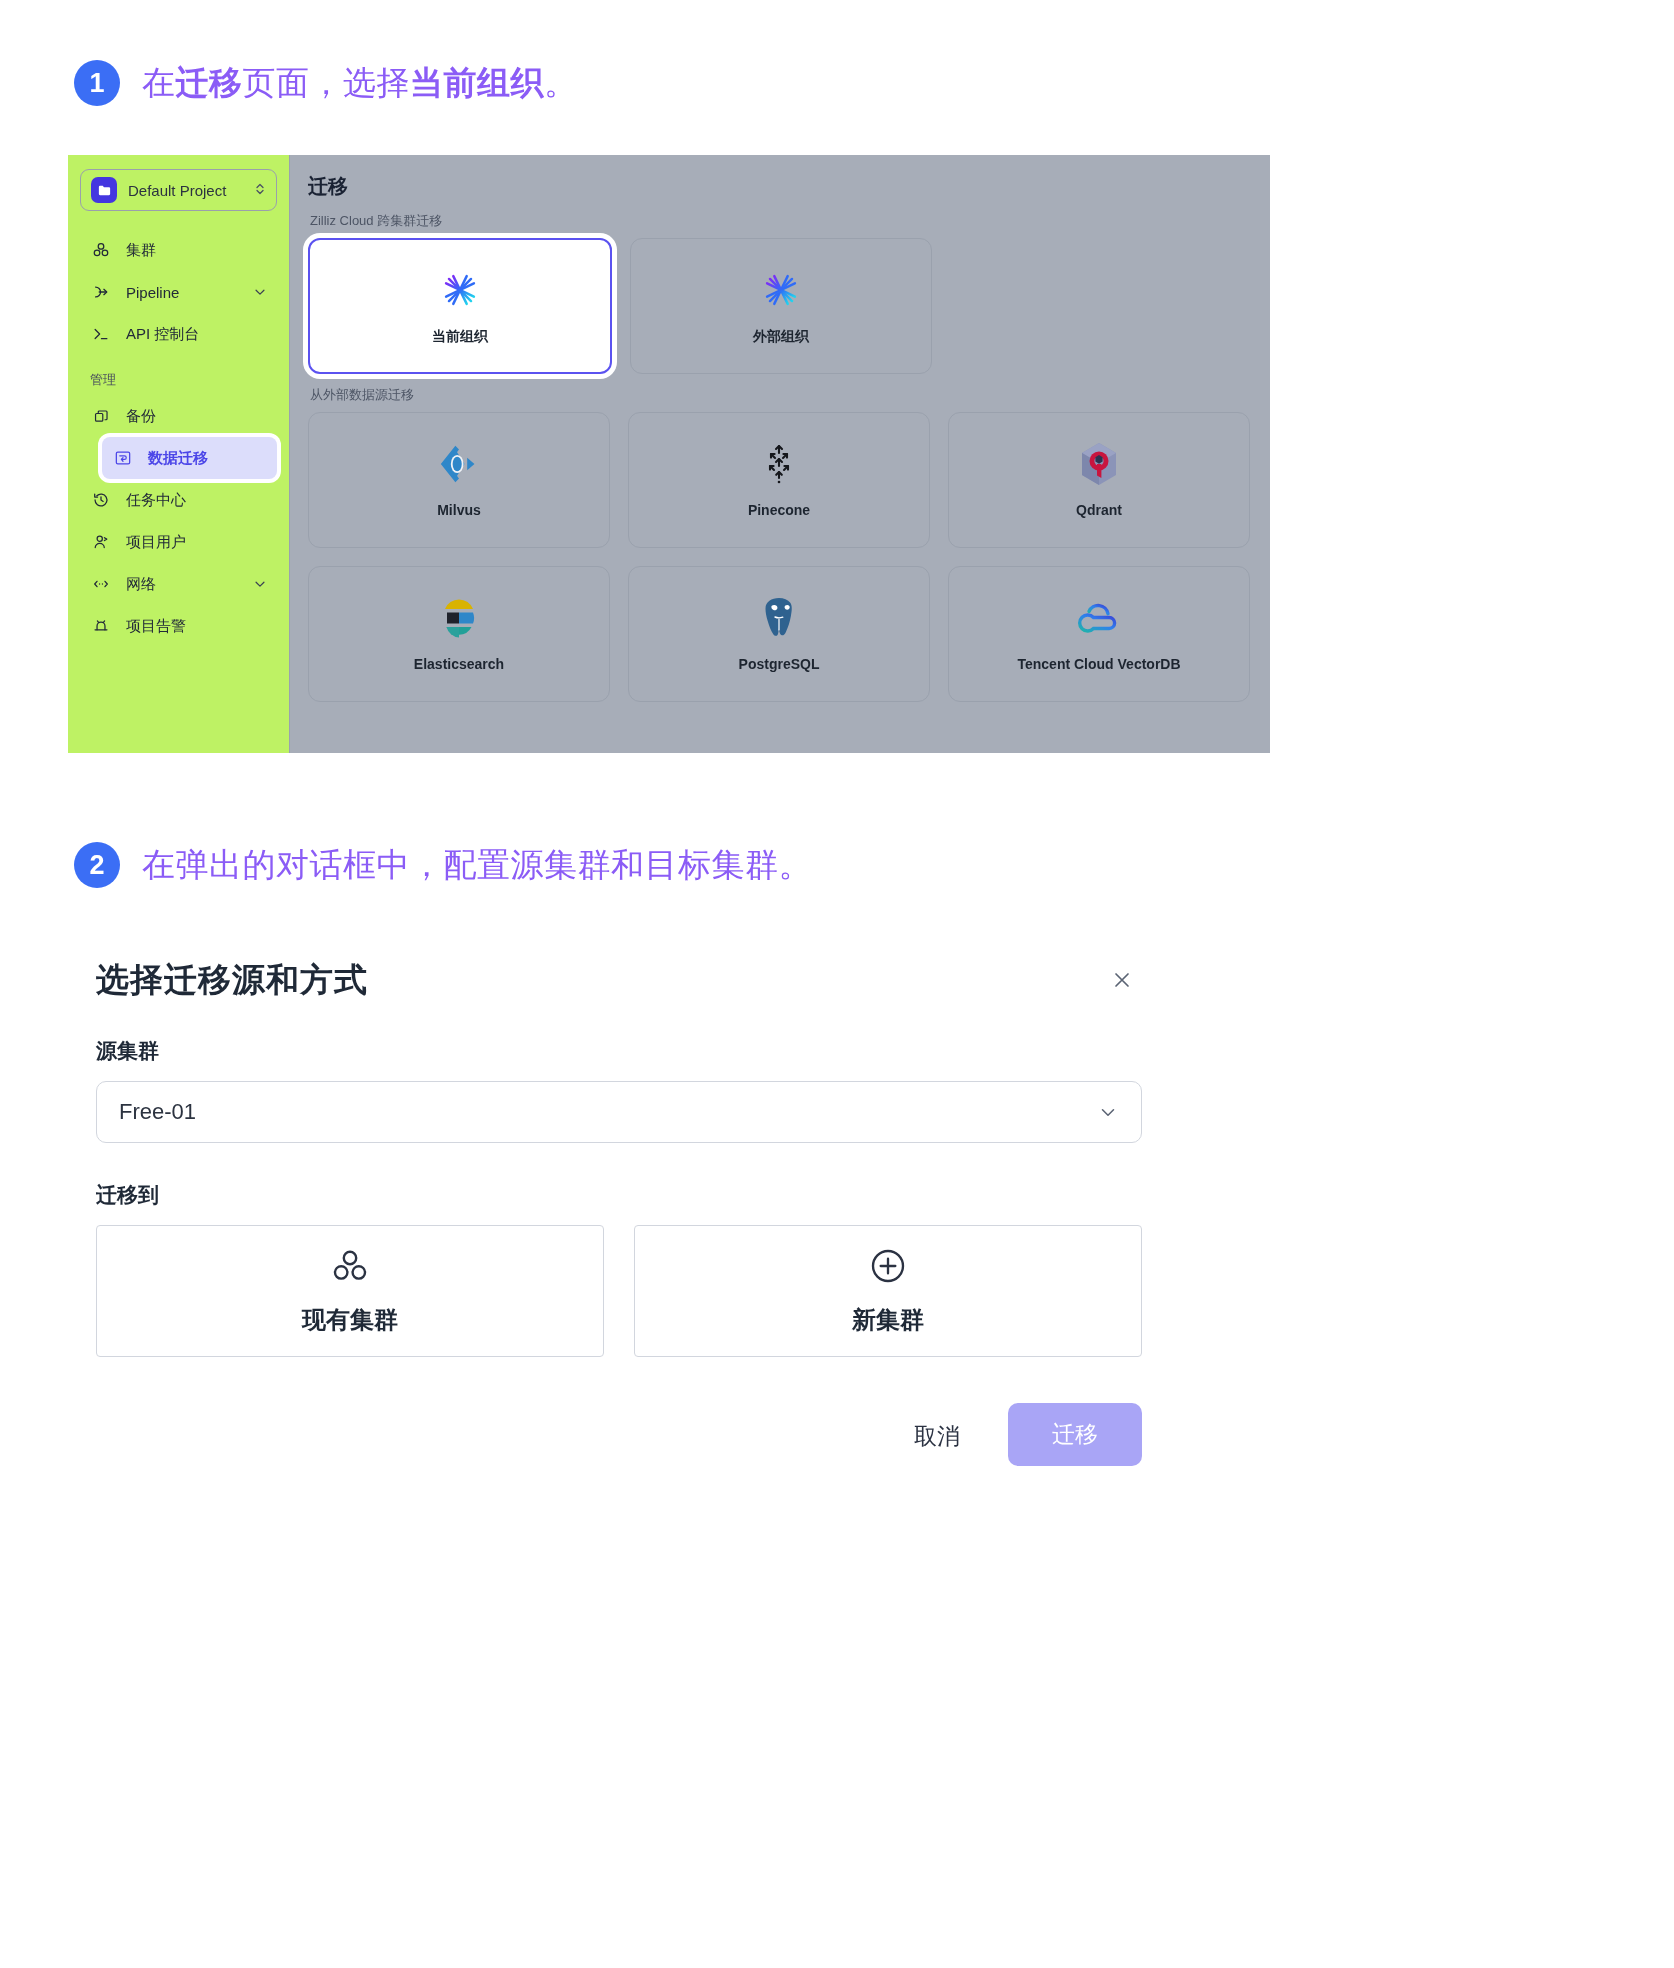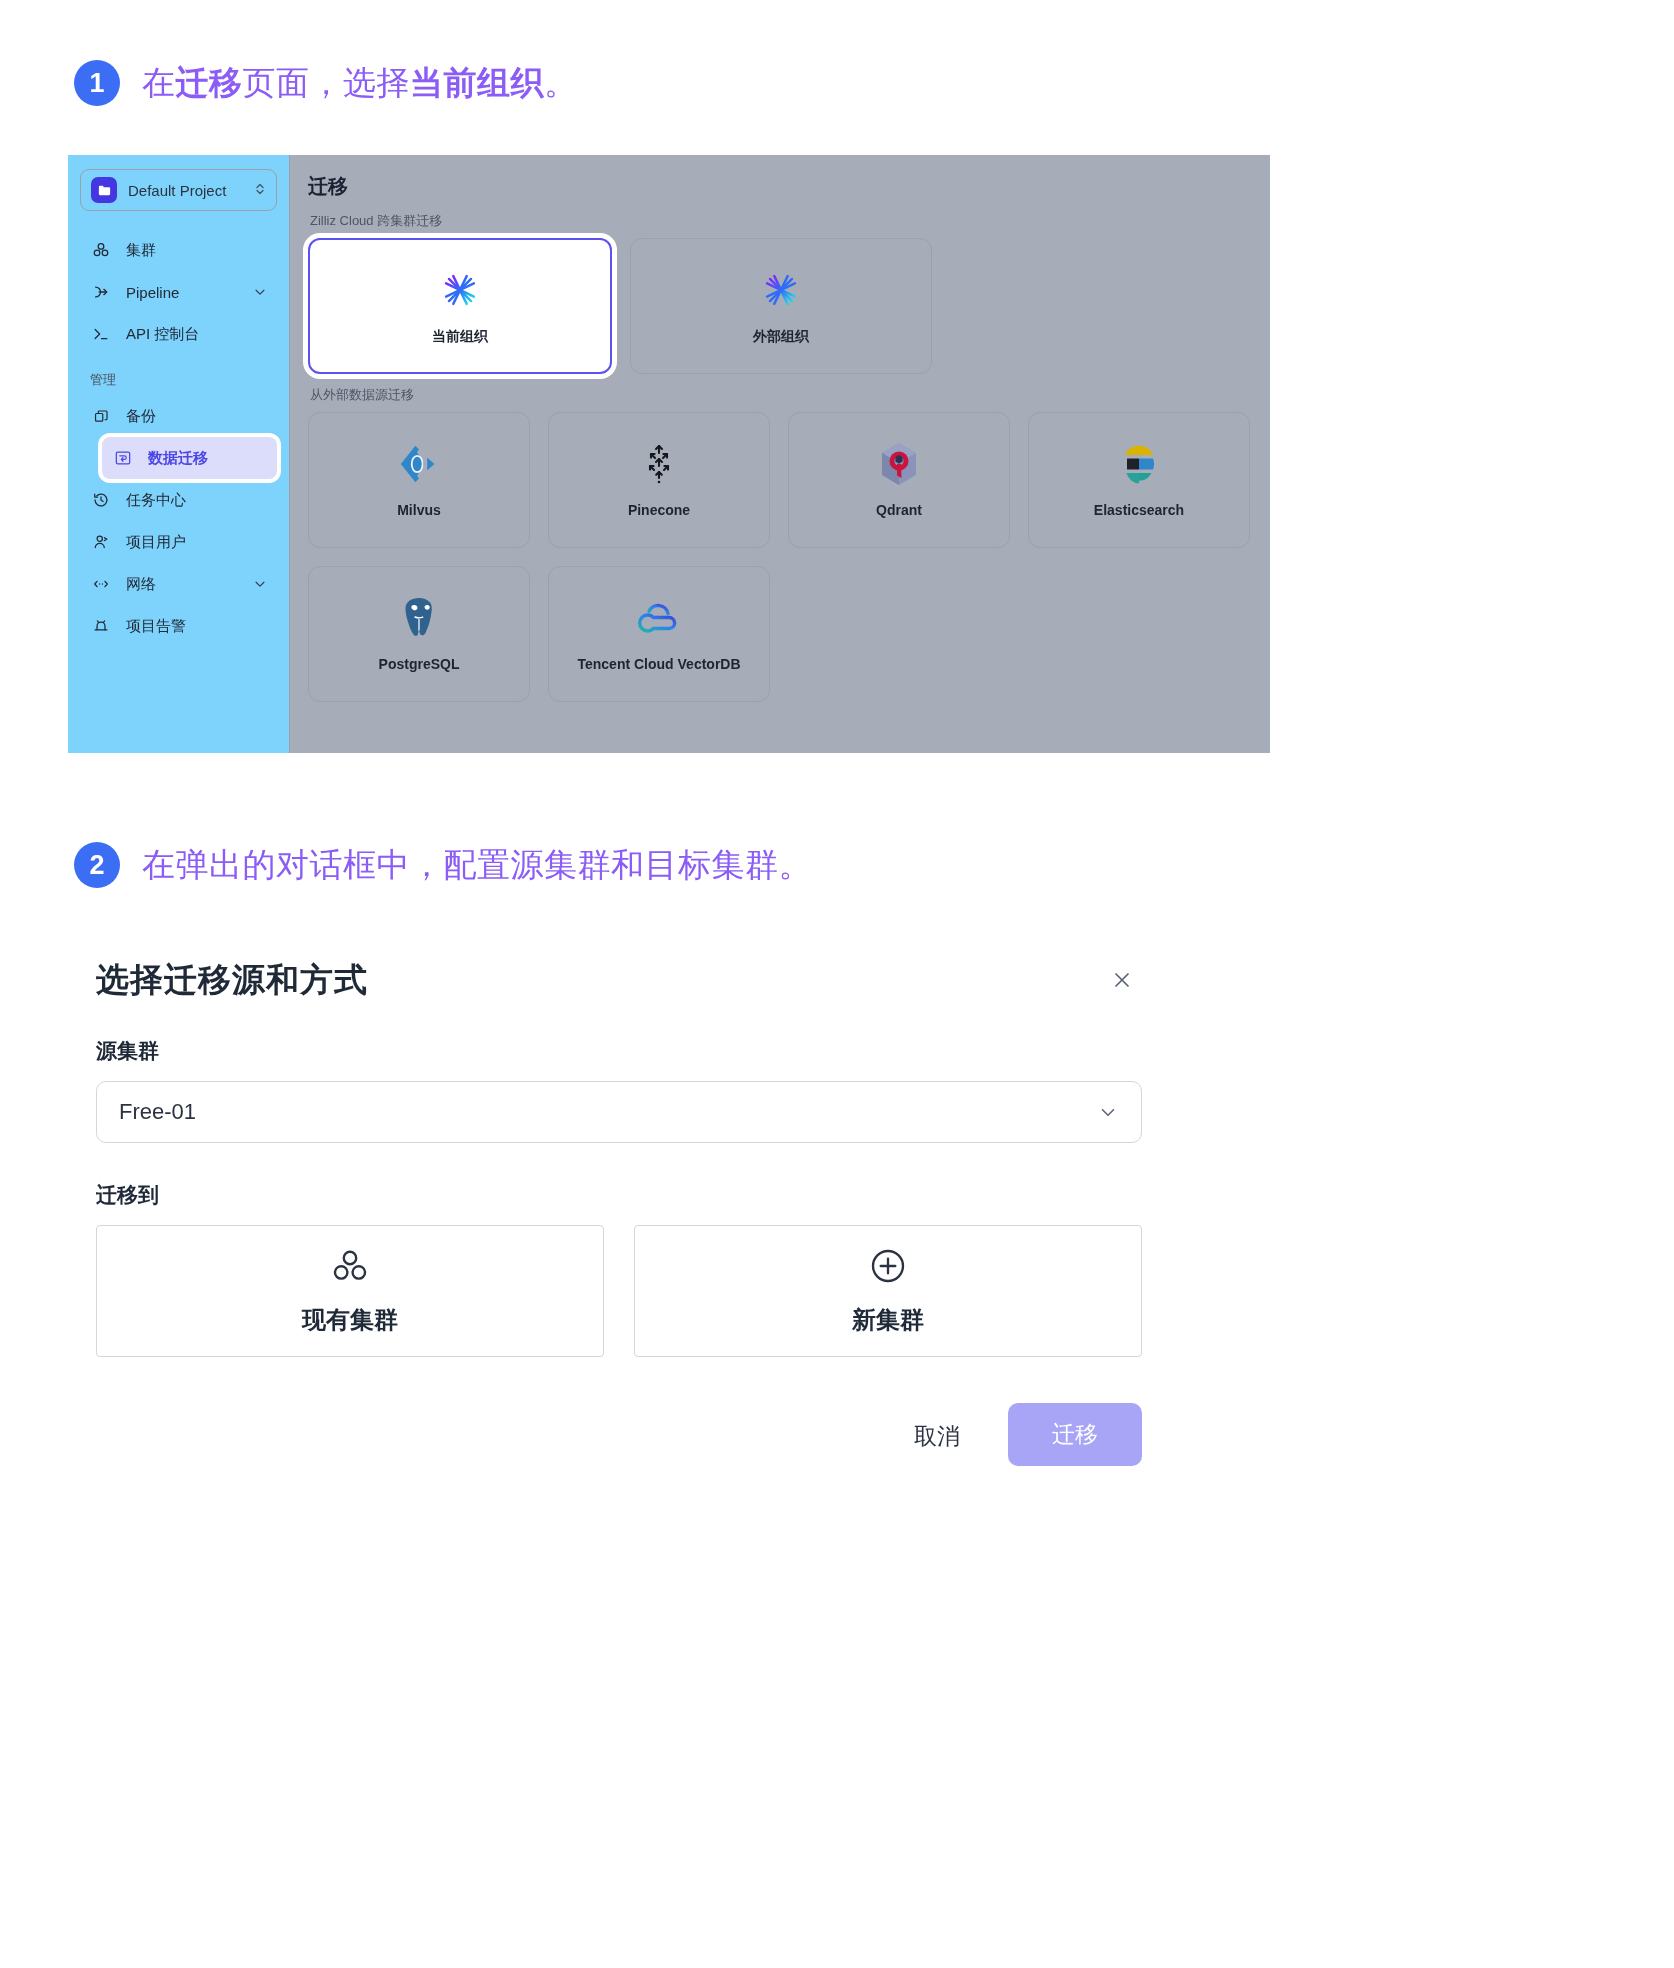--- a/index.html
+++ b/index.html
@@ -45,21 +45,21 @@
   .console-shot {
     position: absolute;
     left: 68px; top: 155px;
     width: 1202px; height: 598px;
     background: #a7adb8;
     overflow: hidden;
     display: flex;
   }
   .sidebar {
     width: 222px; flex: 0 0 222px;
-    background: #7dd3fc;
+    background: #bef264;
     border-right: 1px solid #9aa1ad;
     padding: 14px 12px 0 12px;
   }
   .project-select {
     height: 42px;
     border: 1px solid #9aa0ac;
     border-radius: 9px;
     display: flex; align-items: center;
     gap: 11px;
     padding: 0 10px;
@@ -123,21 +123,21 @@
     background: #ffffff;
     border: 2px solid #5b52f0;
     box-shadow: 0 0 0 5px #ffffff;
   }
   .src-card .card-label { font-size: 14px; color: #1d2530; font-weight: bold; }
   .src-card .card-icon { height: 48px; display: flex; align-items: center; justify-content: center; }
   .row-org .src-card { max-width: 310px; }
   .row-org .spacer { flex: 1; max-width: 310px; }
   .ext-grid {
     display: grid;
-    grid-template-columns: repeat(4, 1fr);
+    grid-template-columns: repeat(3, 1fr);
     gap: 18px;
   }
   .ext-card {
     height: 136px;
     border: 1px solid #9aa1ad;
     border-radius: 12px;
     display: flex; flex-direction: column;
     align-items: center; justify-content: center;
     gap: 16px;
   }

